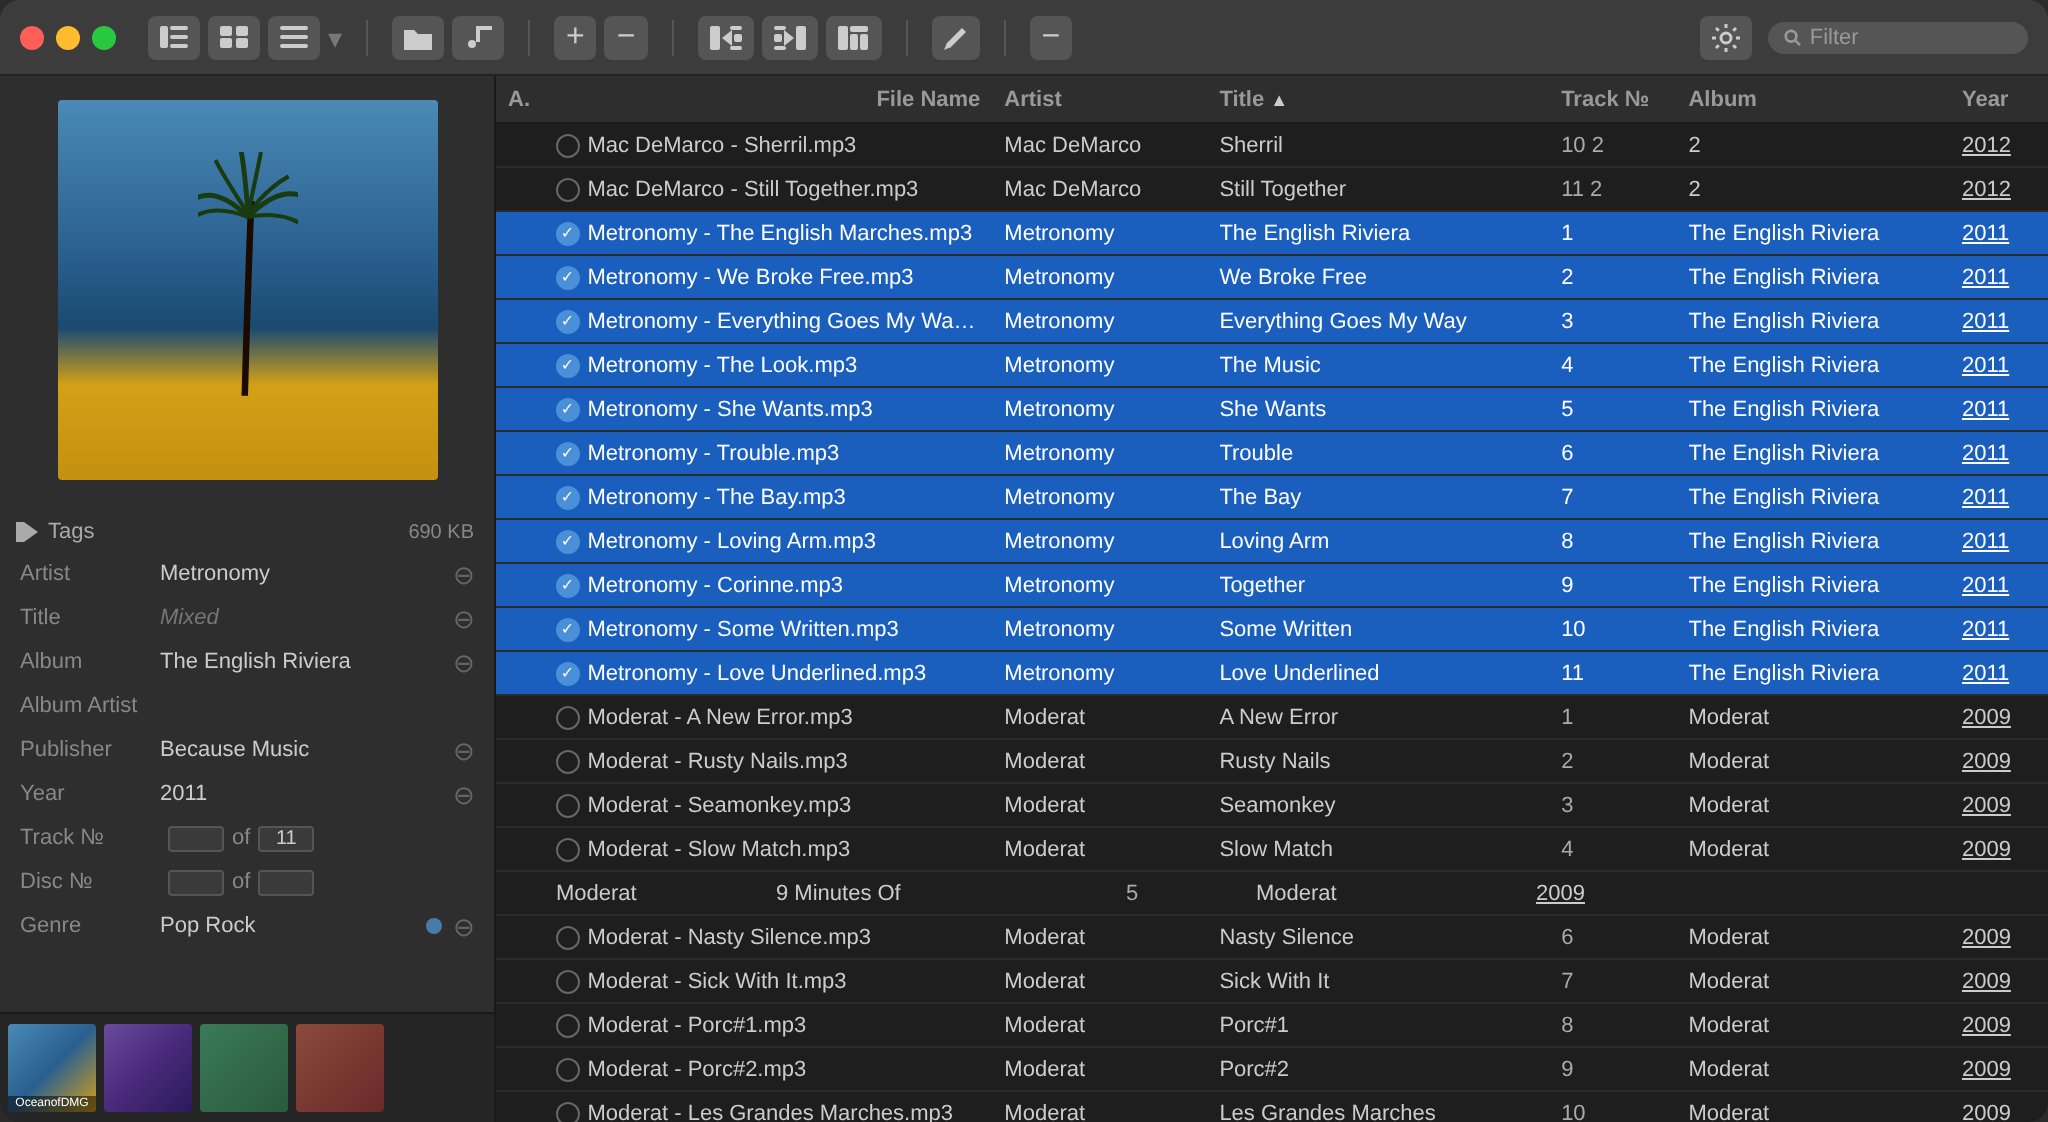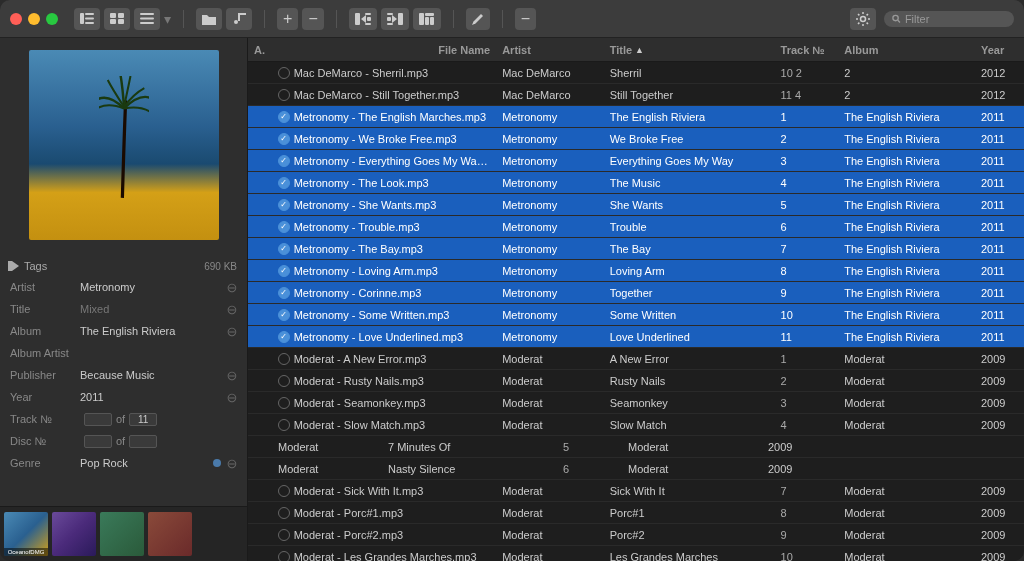--- a/index.html
+++ b/index.html
@@ -309,21 +309,21 @@
       white-space: nowrap;
       overflow: hidden;
       text-overflow: ellipsis;
     }
     .td-num { width: 24px; color: #888; font-size: 10px; text-align: center; }
     .td-filename { width: 230px; display: flex; align-items: center; gap: 4px; }
     .td-artist { width: 110px; }
     .td-title { width: 175px; }
     .td-track { width: 65px; color: #aaa; }
     .td-album { width: 140px; }
-    .td-year { width: 50px; }
+    .td-year { width: 50px; text-decoration: underline; }
 
     .check-icon {
       width: 12px;
       height: 12px;
       border-radius: 50%;
       border: 1px solid #666;
       display: flex;
       align-items: center;
       justify-content: center;
       flex-shrink: 0;
@@ -497,21 +497,21 @@
       </div>
 
       <div class="tag-row">
         <span class="tag-label">Artist</span>
         <span class="tag-value">Metronomy</span>
         <span class="tag-clear">⊖</span>
       </div>
 
       <div class="tag-row">
         <span class="tag-label">Title</span>
-        <span class="tag-value" style="color:#777;">Mixed</span>
+        <span class="tag-value" style="color:#777;font-style:italic;">Mixed</span>
         <span class="tag-clear">⊖</span>
       </div>
 
       <div class="tag-row">
         <span class="tag-label">Album</span>
         <span class="tag-value">The English Riviera</span>
         <span class="tag-clear">⊖</span>
       </div>
 
       <div class="tag-row">
@@ -602,21 +602,21 @@
     <div class="td td-year">2012</div>
   </div>
         <div class="table-row">
     <div class="td td-num"></div>
     <div class="td td-filename">
       <div class="check-icon"></div>
       <span class="filename-text">Mac DeMarco - Still Together.mp3</span>
     </div>
     <div class="td td-artist">Mac DeMarco</div>
     <div class="td td-title">Still Together</div>
-    <div class="td td-track">11 4</div>
+    <div class="td td-track">11 2</div>
     <div class="td td-album">2</div>
     <div class="td td-year">2012</div>
   </div>
         <div class="table-row selected">
     <div class="td td-num"></div>
     <div class="td td-filename">
       <div class="check-icon checked">✓</div>
       <span class="filename-text">Metronomy - The English Marches.mp3</span>
     </div>
     <div class="td td-artist">Metronomy</div>
@@ -789,27 +789,31 @@
     </div>
     <div class="td td-artist">Moderat</div>
     <div class="td td-title">Slow Match</div>
     <div class="td td-track">4</div>
     <div class="td td-album">Moderat</div>
     <div class="td td-year">2009</div>
   </div>
         <div class="table-row">
     <div class="td td-num"></div>
     <div class="td td-artist">Moderat</div>
-    <div class="td td-title">7 Minutes Of</div>
+    <div class="td td-title">9 Minutes Of</div>
     <div class="td td-track">5</div>
     <div class="td td-album">Moderat</div>
     <div class="td td-year">2009</div>
   </div>
         <div class="table-row">
     <div class="td td-num"></div>
+    <div class="td td-filename">
+      <div class="check-icon"></div>
+      <span class="filename-text">Moderat - Nasty Silence.mp3</span>
+    </div>
     <div class="td td-artist">Moderat</div>
     <div class="td td-title">Nasty Silence</div>
     <div class="td td-track">6</div>
     <div class="td td-album">Moderat</div>
     <div class="td td-year">2009</div>
   </div>
         <div class="table-row">
     <div class="td td-num"></div>
     <div class="td td-filename">
       <div class="check-icon"></div>

